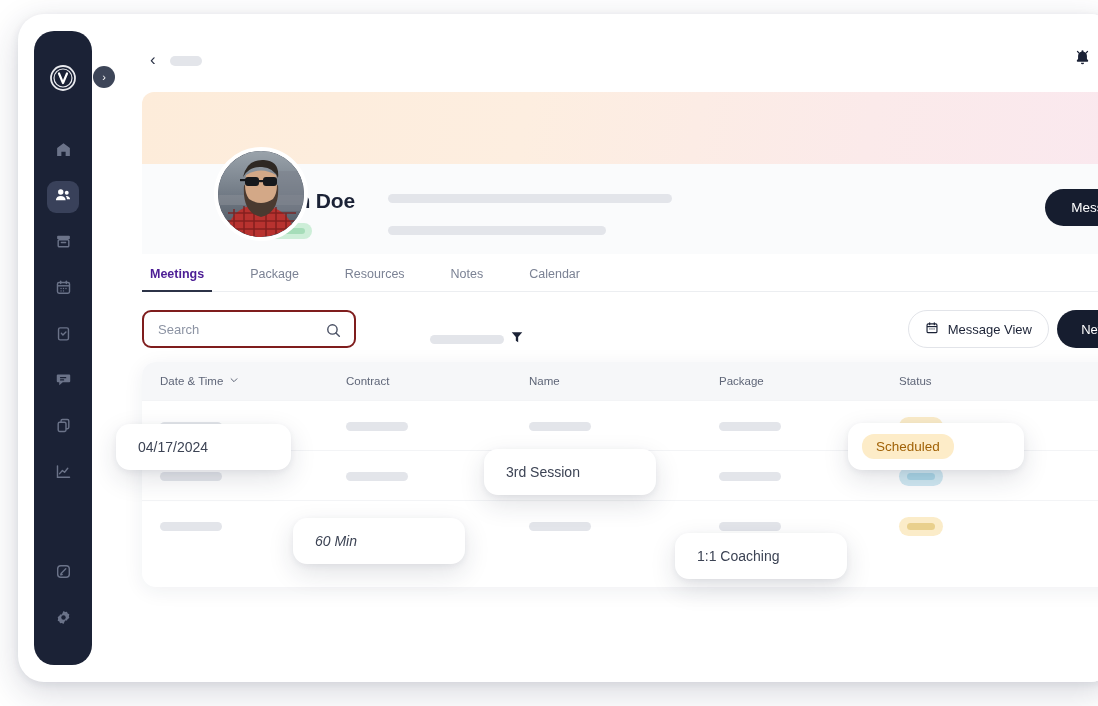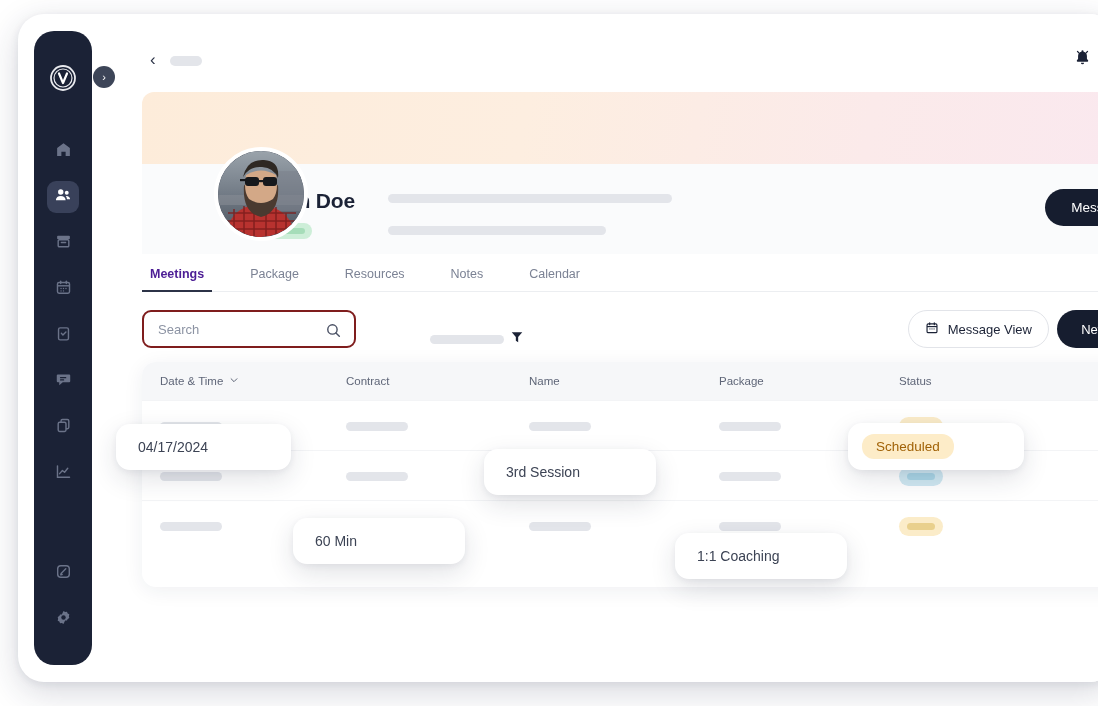--- a/index.html
+++ b/index.html
@@ -518,19 +518,19 @@
       </div>
     </div>
 
   </div>
 </div>
 
 <div class="callout" style="left:116px; top:424px; width:175px; height:46px;">04/17/2024</div>
 
 <div class="callout" style="left:484px; top:449px; width:172px; height:46px;">3rd Session</div>
 
-<div class="callout" style="left:293px; top:518px; width:172px; height:46px;">60 Min</div>
+<div class="callout" style="left:293px; top:518px; width:172px; height:46px;font-style:italic;">60 Min</div>
 
 <div class="callout" style="left:675px; top:533px; width:172px; height:46px;">1:1 Coaching</div>
 
 <div class="callout" style="left:848px; top:423px; width:176px; height:47px; padding-left:14px;">
   <span class="badge-scheduled">Scheduled</span>
 </div>
 
 </body></html>

